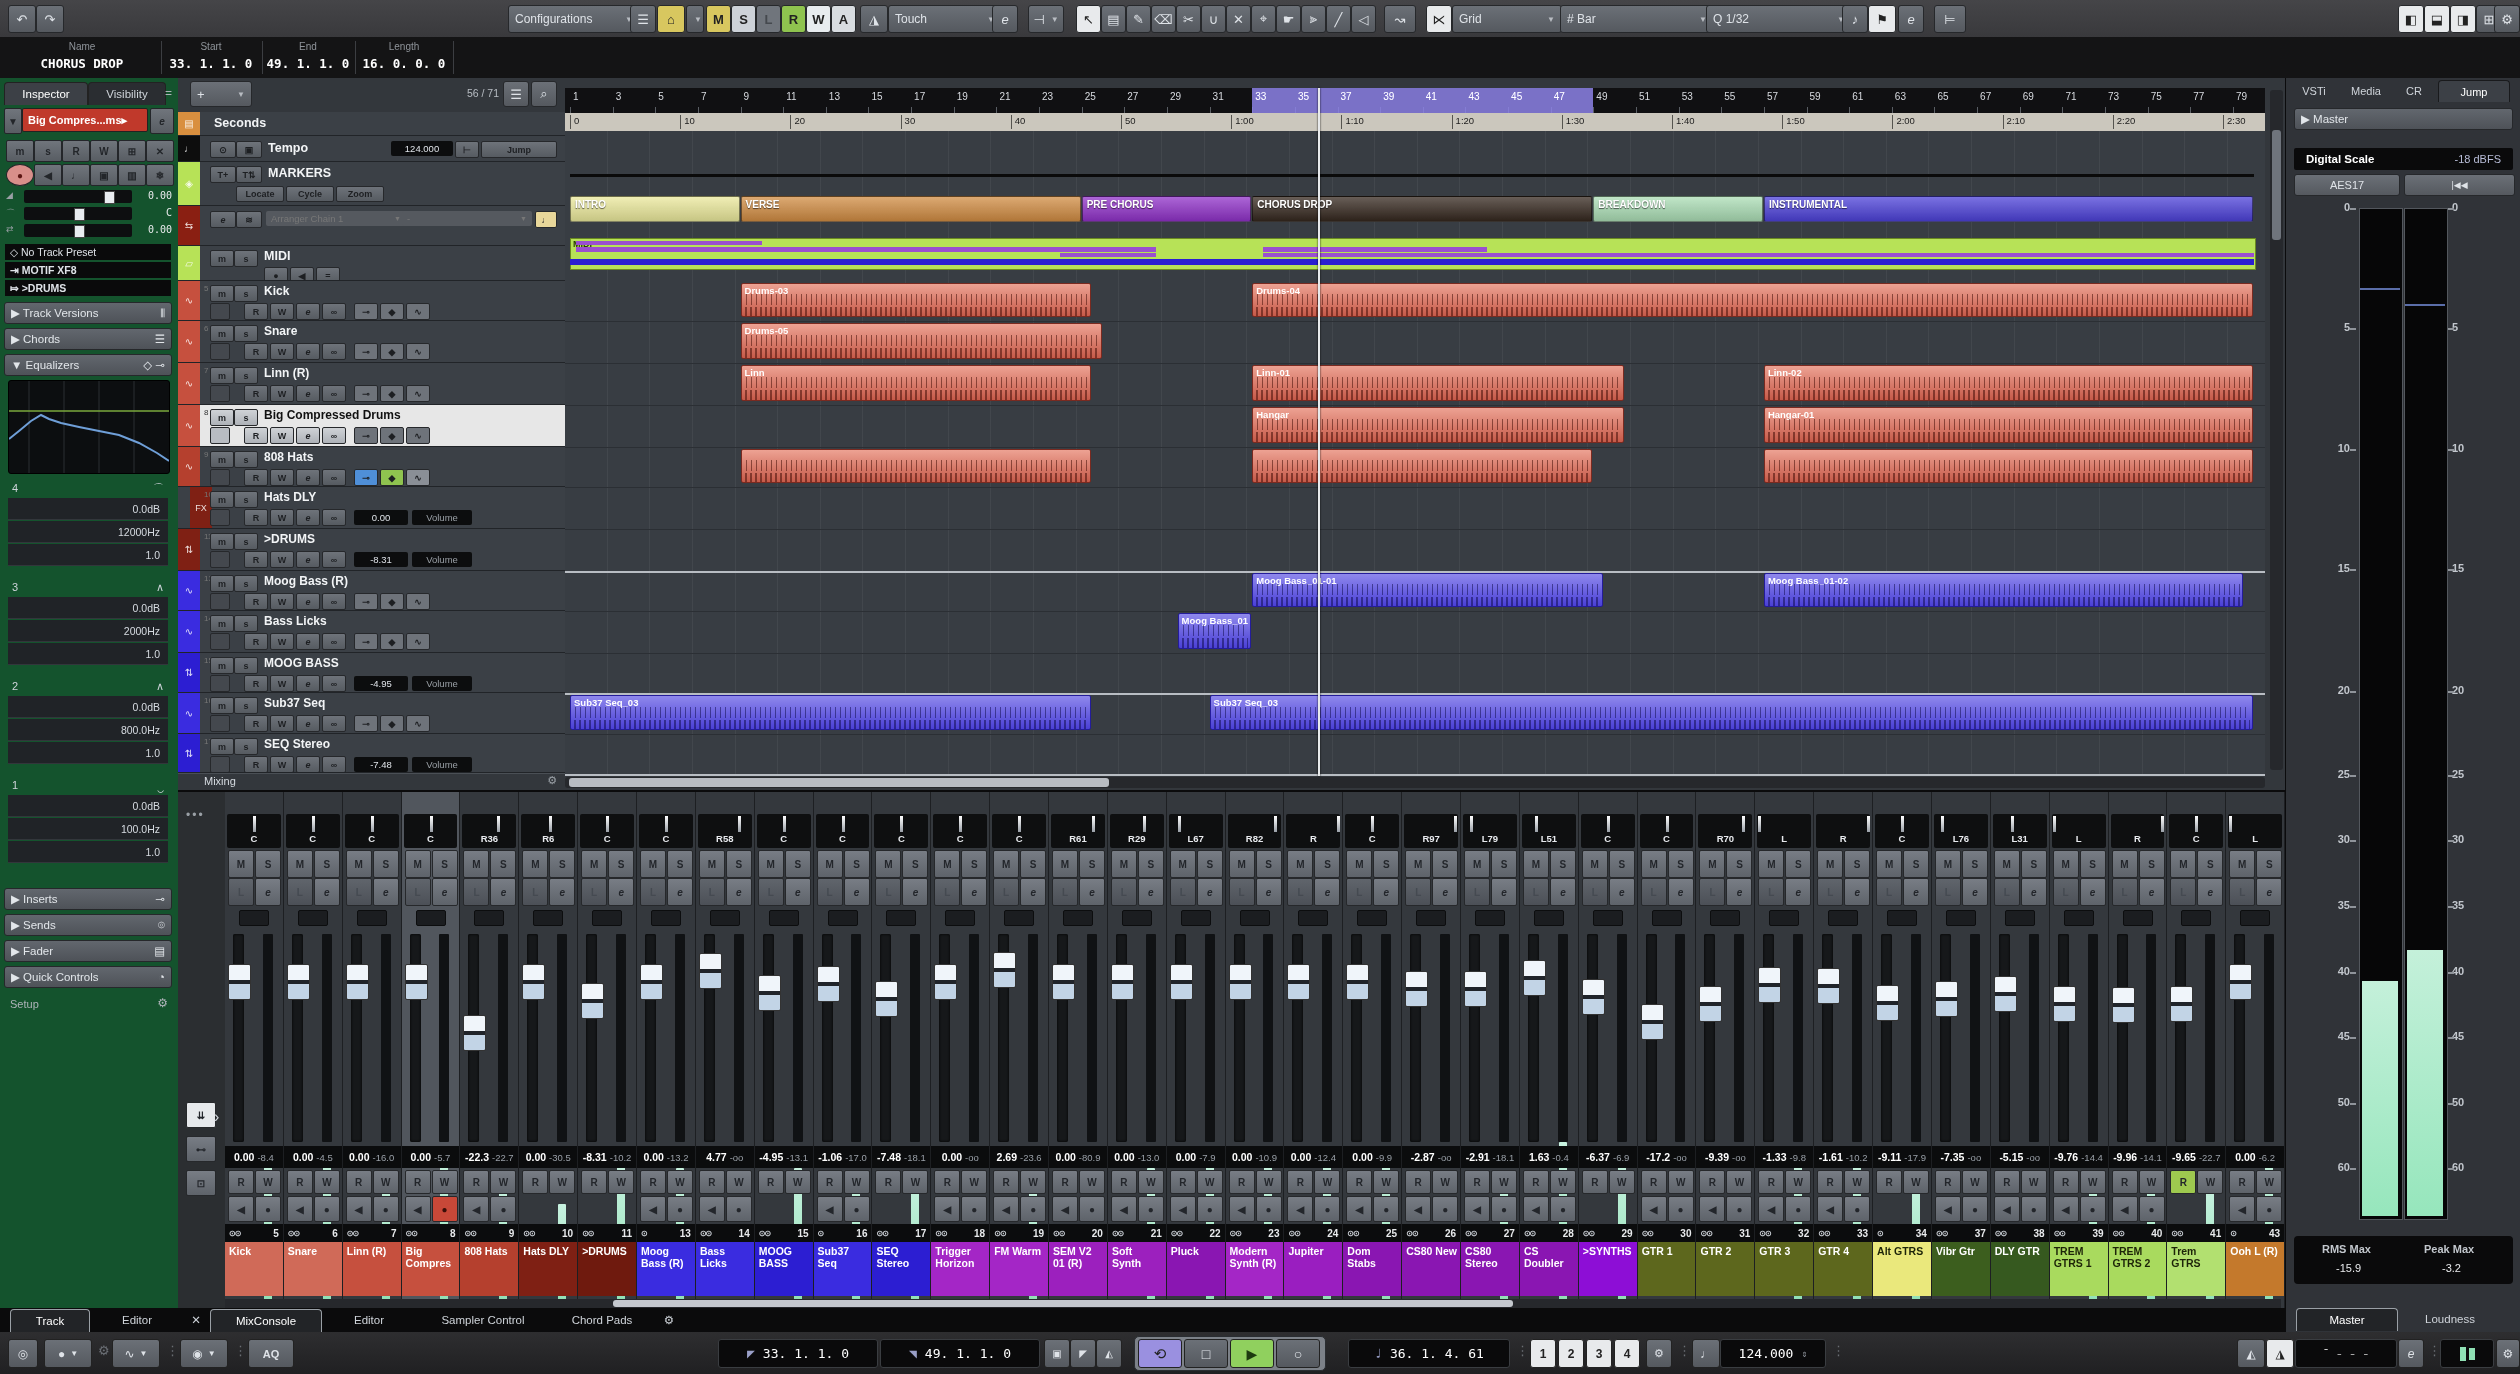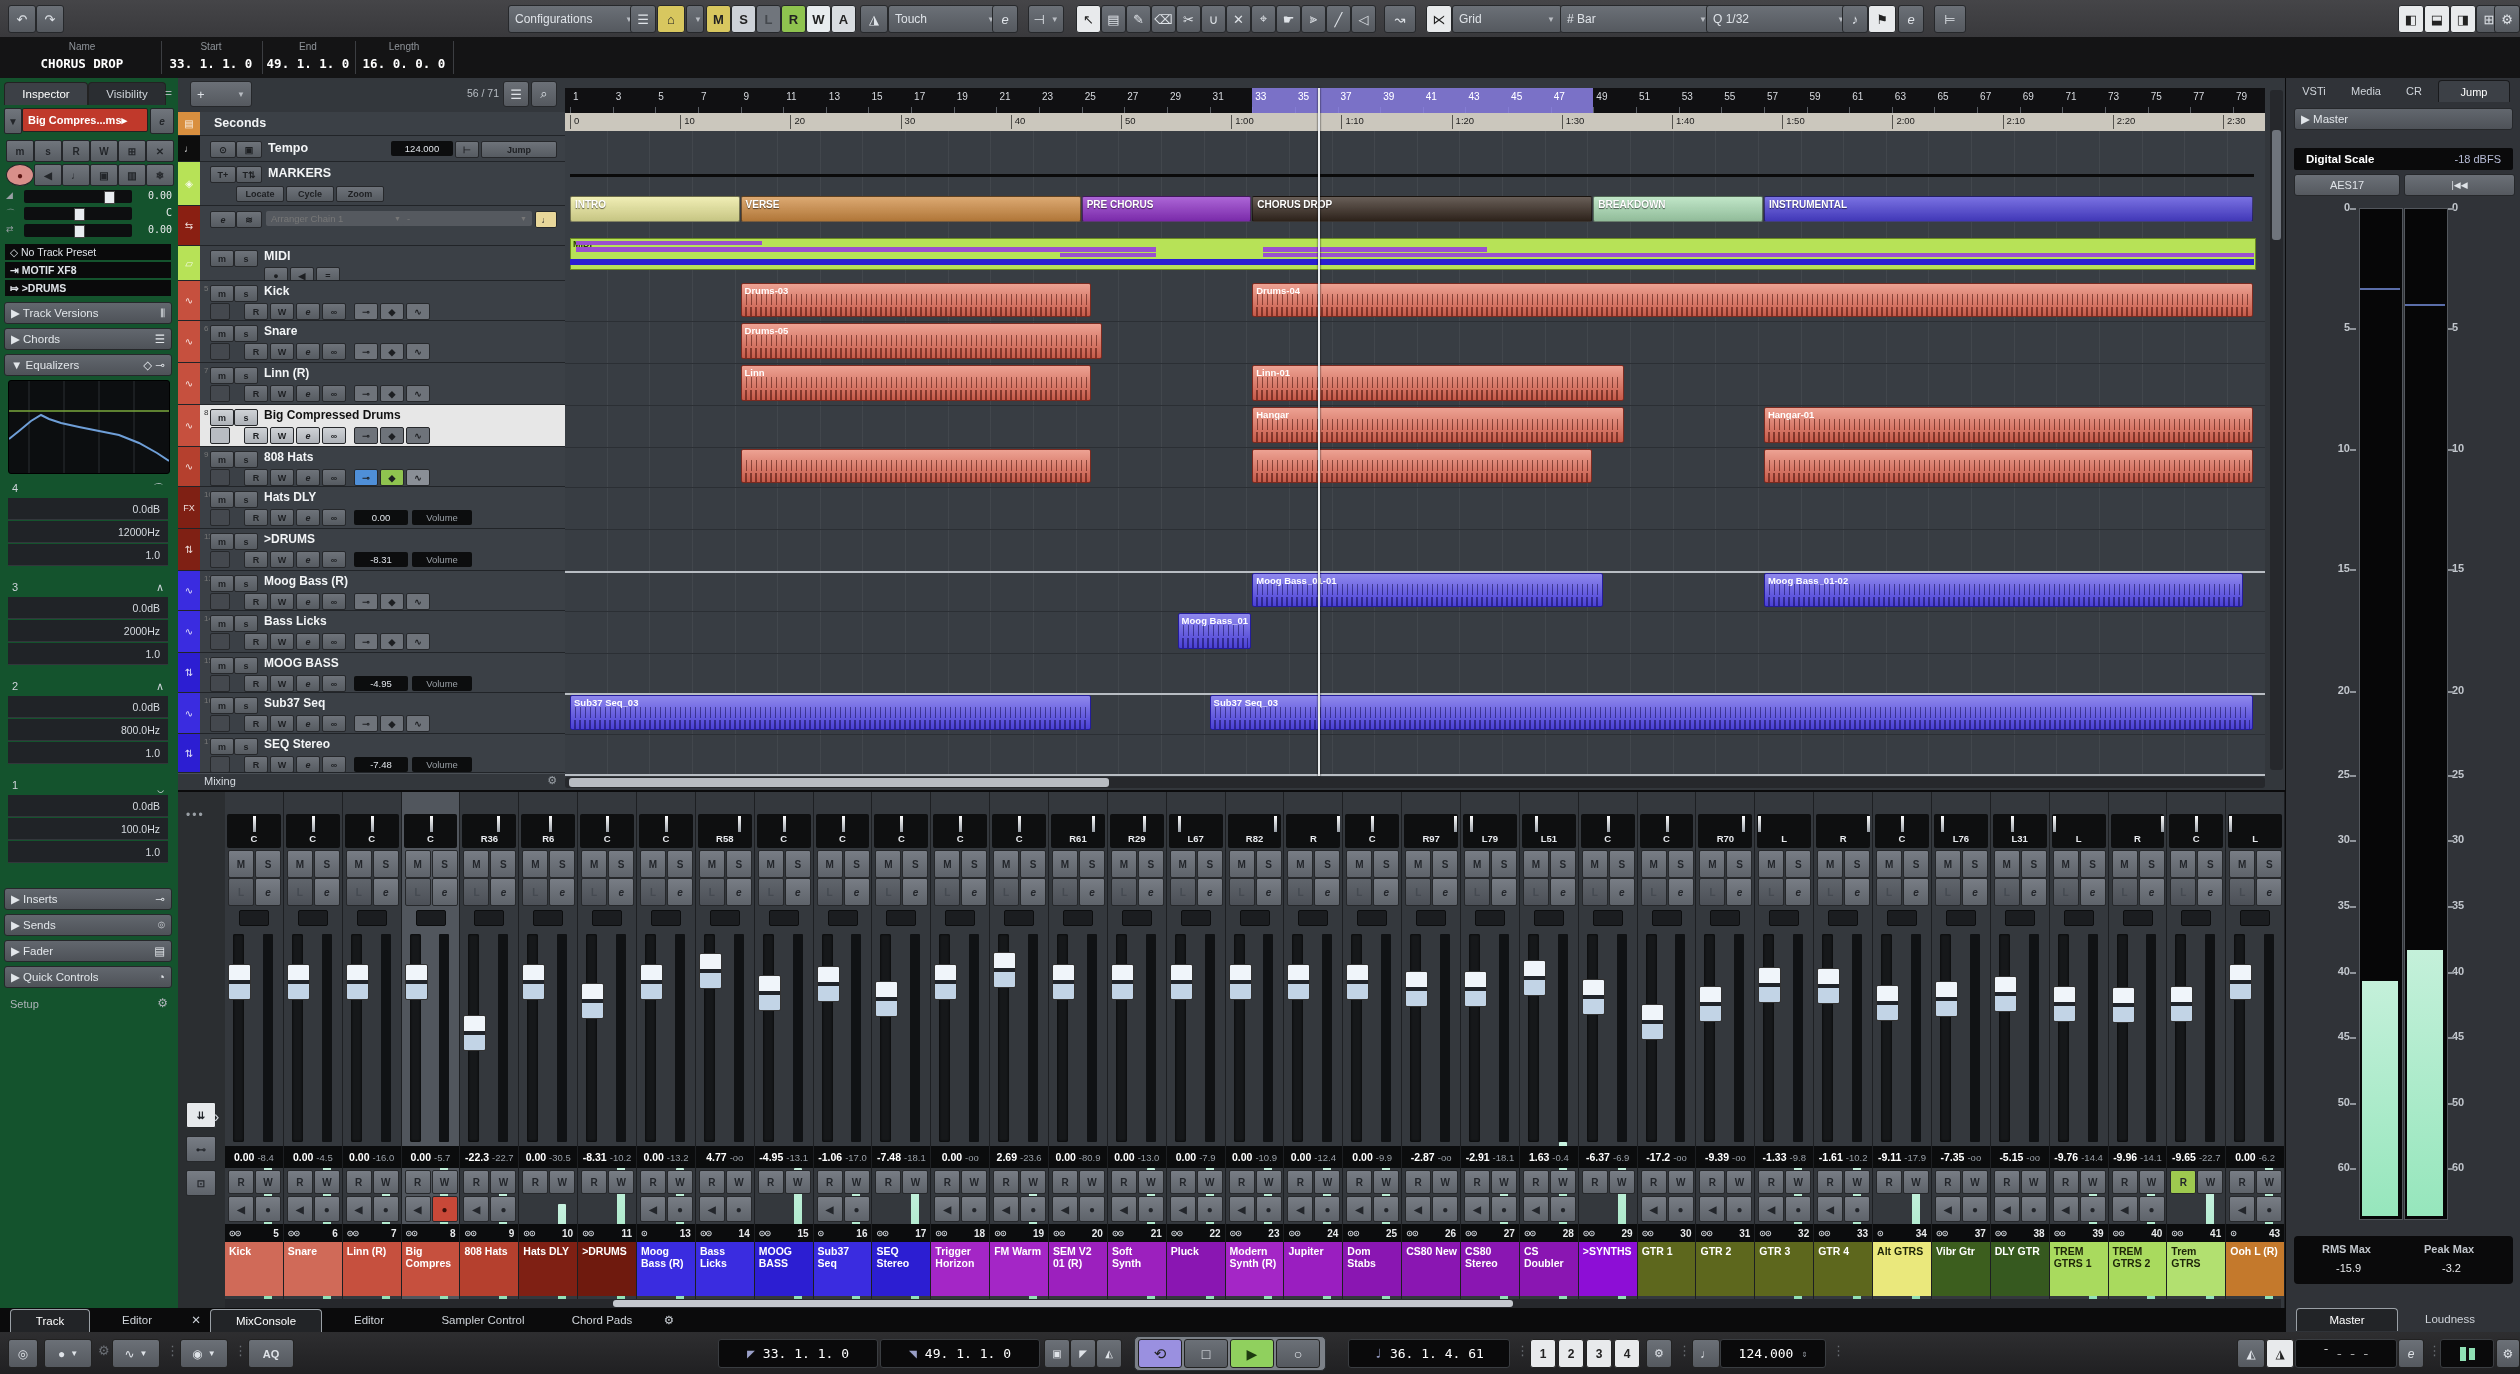--- a/index.html
+++ b/index.html
@@ -421,21 +421,21 @@
           <div class="mini" style="left: 32px; top: 22px; width: 18px; background: rgb(68, 72, 78);"></div>
           <div class="mini" style="left: 66px; top: 22px; width: 22px;">R</div>
           <div class="mini" style="left: 92px; top: 22px; width: 22px;">W</div>
           <div class="mini" style="left: 118px; top: 22px; width: 22px; font-style: italic;">e</div>
           <div class="mini" style="left: 144px; top: 22px; width: 22px;">∞</div>
           <div class="mini" style="left: 176px; top: 22px; width: 22px; background: rgb(79, 143, 216);">⊸</div>
           <div class="mini" style="left: 202px; top: 22px; width: 22px; background: rgb(143, 195, 79);">◆</div>
           <div class="mini" style="left: 228px; top: 22px; width: 22px; background: rgb(138, 143, 150);">∿</div>
         </div>
         <div class="tl-row" style="top: 409px; height: 42px;">
-          <div class="strip" style="background: rgb(127, 32, 20); font-size: 9px;">FX</div>
+          <div class="strip" style="background: rgb(127, 32, 20); font-size: 9px; margin-left: 12px;">FX</div>
           <div style="position: absolute; left: 26px; top: 3px; font-size: 8px; color: rgb(119, 119, 119);">10</div>
           <div class="mini" style="left: 32px; top: 4px; width: 22px;">m</div>
           <div class="mini" style="left: 56px; top: 4px; width: 22px;">s</div>
           <div class="tl-name" style="top: 3px; left: 86px; font-size: 12px;">Hats DLY</div>
           <div class="mini" style="left: 32px; top: 22px; width: 18px; background: rgb(68, 72, 78);"></div>
           <div class="mini" style="left: 66px; top: 22px; width: 22px;">R</div>
           <div class="mini" style="left: 92px; top: 22px; width: 22px;">W</div>
           <div class="mini" style="left: 118px; top: 22px; width: 22px; font-style: italic;">e</div>
           <div class="mini" style="left: 144px; top: 22px; width: 22px;">∞</div>
           <div class="valbox" style="left: 176px; top: 23px; width: 54px;">0.00</div>
@@ -691,20 +691,25 @@
         <div class="evt" style="left: 175.56px; top: 234px; width: 350.78px; height: 36px; background: linear-gradient(rgb(237, 162, 147), rgb(198, 90, 73)); border: 1px solid rgb(122, 42, 32);">
           <div style="position: absolute; left: 3px; top: 1px; white-space: nowrap;">Linn</div>
           <div class="wv" style="top: 10.8px; background: repeating-linear-gradient(90deg, transparent 0px, transparent 2px, rgba(70, 15, 8, 0.55) 2px, rgba(70, 15, 8, 0.55) 3px, transparent 3px, transparent 5px);"></div>
           <div class="wv" style="top: 24.48px; background: repeating-linear-gradient(90deg, transparent 0px, transparent 1px, rgba(70, 15, 8, 0.55) 1px, rgba(70, 15, 8, 0.55) 3px, transparent 3px, transparent 5px);"></div>
         </div>
         <div class="evt" style="left: 687.24px; top: 234px; width: 372.1px; height: 36px; background: linear-gradient(rgb(237, 162, 147), rgb(198, 90, 73)); border: 1px solid rgb(122, 42, 32);">
           <div style="position: absolute; left: 3px; top: 1px; white-space: nowrap;">Linn-01</div>
           <div class="wv" style="top: 10.8px; background: repeating-linear-gradient(90deg, transparent 0px, transparent 2px, rgba(70, 15, 8, 0.55) 2px, rgba(70, 15, 8, 0.55) 3px, transparent 3px, transparent 5px);"></div>
           <div class="wv" style="top: 24.48px; background: repeating-linear-gradient(90deg, transparent 0px, transparent 1px, rgba(70, 15, 8, 0.55) 1px, rgba(70, 15, 8, 0.55) 3px, transparent 3px, transparent 5px);"></div>
         </div>
+        <div class="evt" style="left: 1198.92px; top: 234px; width: 489.36px; height: 36px; background: linear-gradient(rgb(237, 162, 147), rgb(198, 90, 73)); border: 1px solid rgb(122, 42, 32);">
+          <div style="position: absolute; left: 3px; top: 1px; white-space: nowrap;">Linn-02</div>
+          <div class="wv" style="top: 10.8px; background: repeating-linear-gradient(90deg, transparent 0px, transparent 2px, rgba(70, 15, 8, 0.55) 2px, rgba(70, 15, 8, 0.55) 3px, transparent 3px, transparent 5px);"></div>
+          <div class="wv" style="top: 24.48px; background: repeating-linear-gradient(90deg, transparent 0px, transparent 1px, rgba(70, 15, 8, 0.55) 1px, rgba(70, 15, 8, 0.55) 3px, transparent 3px, transparent 5px);"></div>
+        </div>
         <div class="evt" style="left: 687.24px; top: 276px; width: 372.1px; height: 36px; background: linear-gradient(rgb(237, 162, 147), rgb(198, 90, 73)); border: 1px solid rgb(122, 42, 32);">
           <div style="position: absolute; left: 3px; top: 1px; white-space: nowrap;">Hangar</div>
           <div class="wv" style="top: 10.8px; background: repeating-linear-gradient(90deg, transparent 0px, transparent 2px, rgba(70, 15, 8, 0.55) 2px, rgba(70, 15, 8, 0.55) 3px, transparent 3px, transparent 5px);"></div>
           <div class="wv" style="top: 24.48px; background: repeating-linear-gradient(90deg, transparent 0px, transparent 1px, rgba(70, 15, 8, 0.55) 1px, rgba(70, 15, 8, 0.55) 3px, transparent 3px, transparent 5px);"></div>
         </div>
         <div class="evt" style="left: 1198.92px; top: 276px; width: 489.36px; height: 36px; background: linear-gradient(rgb(237, 162, 147), rgb(198, 90, 73)); border: 1px solid rgb(122, 42, 32);">
           <div style="position: absolute; left: 3px; top: 1px; white-space: nowrap;">Hangar-01</div>
           <div class="wv" style="top: 10.8px; background: repeating-linear-gradient(90deg, transparent 0px, transparent 2px, rgba(70, 15, 8, 0.55) 2px, rgba(70, 15, 8, 0.55) 3px, transparent 3px, transparent 5px);"></div>
           <div class="wv" style="top: 24.48px; background: repeating-linear-gradient(90deg, transparent 0px, transparent 1px, rgba(70, 15, 8, 0.55) 1px, rgba(70, 15, 8, 0.55) 3px, transparent 3px, transparent 5px);"></div>
         </div>

